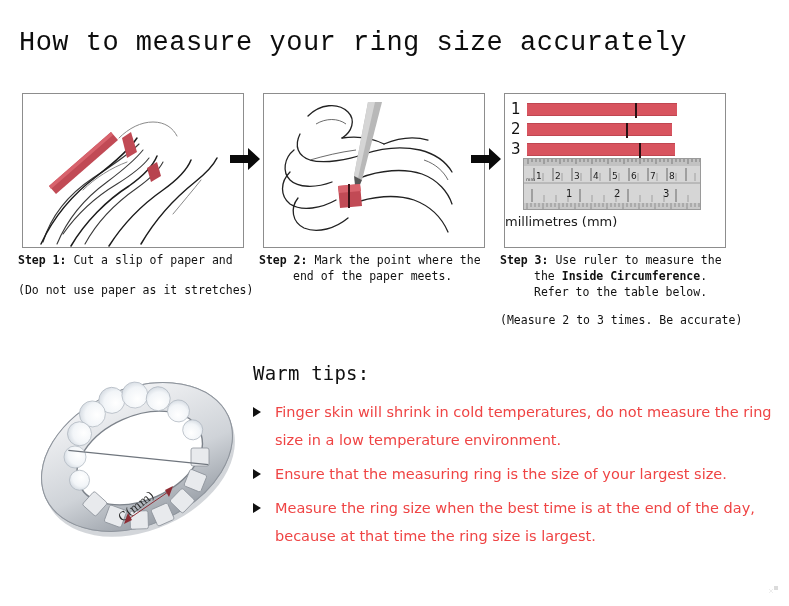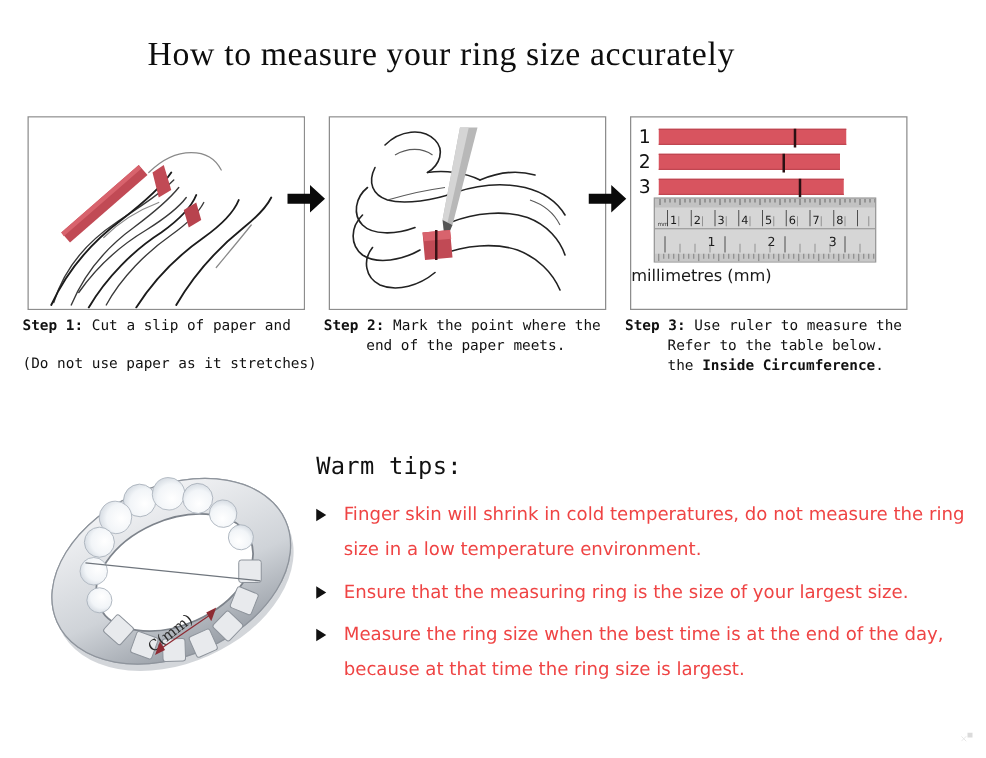--- a/index.html
+++ b/index.html
@@ -18,21 +18,21 @@
     -webkit-font-smoothing: none;
   }
 
   
   .page-title {
     position: absolute;
     left: 0;
     top: 28px;
     width: 706px;
     text-align: center;
-    font-family: Liberation Serif, serif;
+    font-family: Liberation Mono, monospace;
     font-size: 27px;
     font-weight: 400;
     letter-spacing: 0.5px;
     color: #0d0d0d;
     white-space: nowrap;
   }
 
   
   .steps-row {
     position: absolute;
@@ -398,23 +398,24 @@
   <div class="cap-col c2">
     <div class="cap-main">
       <span class="cap-line"><b>Step 2:</b> <span>Mark the point where the</span></span>
       <span class="cap-line cap-indent">end of the paper meets.</span>
     </div>
   </div>
 
   <div class="cap-col c3">
     <div class="cap-main">
       <span class="cap-line"><b>Step 3:</b> <span>Use ruler to measure the</span></span>
+      <span class="cap-line cap-indent"><span>the </span><b>Inside Circumference</b><span>.</span></span>
       <span class="cap-line cap-indent">Refer to the table below.</span>
-      <span class="cap-line cap-indent"><span>the </span><b>Inside Circumference</b><span>.</span></span>
     </div>
+    <div class="cap-note">(Measure 2 to 3 times. Be accurate)</div>
   </div>
 </div>
 
 <div class="ring-figure">
   <svg viewBox="0 0 218 206" width="218" height="206">
     <defs>
       <linearGradient id="metalG" x1="0" y1="0" x2="0.3" y2="1">
         <stop offset="0%" stop-color="#ffffff"></stop>
         <stop offset="45%" stop-color="#e4e6ea"></stop>
         <stop offset="100%" stop-color="#b9bdc4"></stop>

